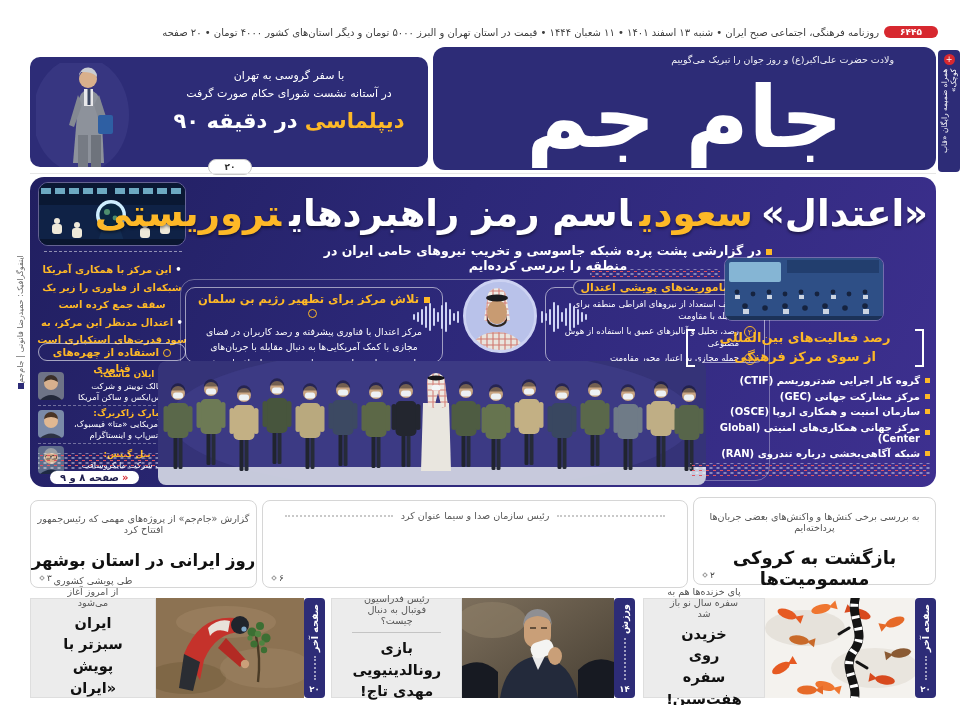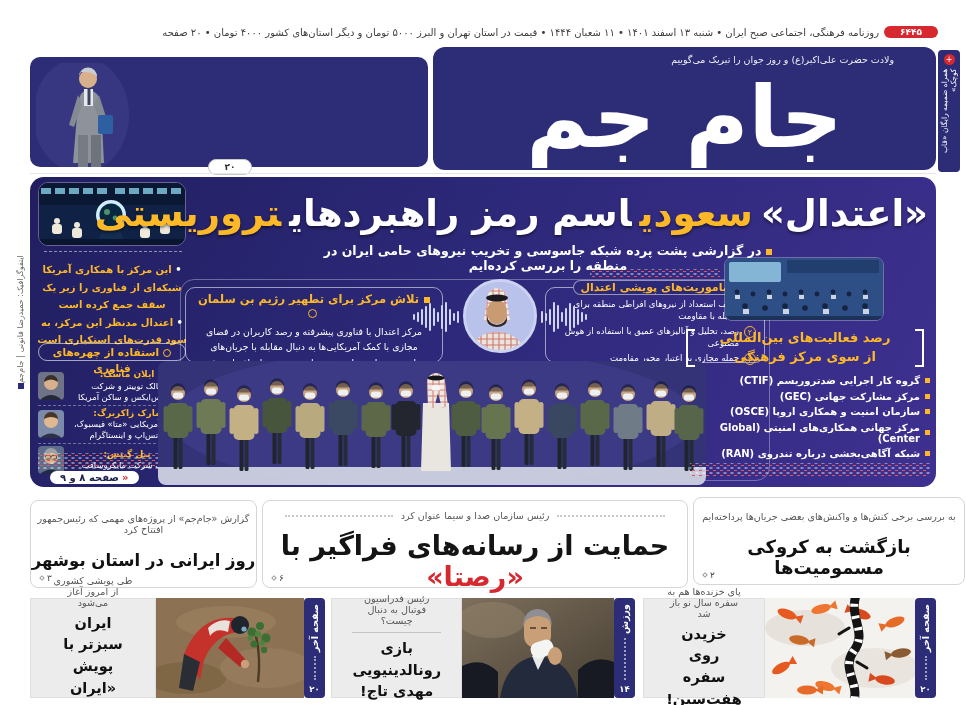--- a/index.html
+++ b/index.html
@@ -89,21 +89,21 @@
   
   .story-box { position:absolute; background:#fff; border:1px solid #d6d6d6; border-radius:8px; }
   .kick { font-size:9.6px; color:#555; text-align:center; }
   .bx-bushehr { left:30px; top:500px; width:227px; height:88px; padding-top:12px; }
   .bx-bushehr h2 { font-size:16.5px; color:#111; text-align:center; margin-top:16px; font-weight:bold; }
   .bx-resta { left:262px; top:500px; width:426px; height:88px; padding-top:9px; }
   .kickrow { display:flex; align-items:center; padding:0 14px; }
   .leader { flex:1; border-top:2px dotted #c9c9c9; height:0; margin:0 8px; }
   .bx-resta h2 { font-size:27px; color:#141414; text-align:center; margin-top:9px; font-weight:bold; }
   .bx-resta h2 .red { color:#d7282f; }
-  .bx-pois { left:693px; top:497px; width:272px; height:88px; padding-top:13px; }
+  .bx-pois { left:693px; top:497px; width:243px; height:88px; padding-top:13px; }
   .bx-pois h2 { font-size:18px; color:#111; text-align:center; margin-top:14px; font-weight:bold; }
   .pgmark { position:absolute; left:9px; bottom:4px; font-size:9px; color:#444; display:flex; align-items:center; gap:3px; direction:ltr; }
   .dia { width:4px; height:4px; border:1px solid #999; transform:rotate(45deg); display:inline-block; }
 
   
   .card { position:absolute; top:598px; height:100px; display:flex; }
   .c-green { left:30px; width:295px; } .c-taj { left:333px; width:302px; } .c-fish { left:643px; width:293px; }
   .vstrip { flex:none; width:21px; background:#2d2c77; color:#fff; border-radius:4px; display:flex; flex-direction:column; align-items:center; padding:6px 0 4px; }
   .vlabel { writing-mode:vertical-rl; transform:rotate(180deg); font-size:9.5px; font-weight:bold; }
   .vdots { flex:1; width:0; border-left:2px dotted rgba(255,255,255,.55); margin:4px 0; }
@@ -133,20 +133,28 @@
         <path d="M43,13 a9,9 0 0 1 18,1 l-2,-2 a14,6 0 0 0 -14,-3 z" fill="#c9ccd2"></path>
         <path d="M37,100 L42,40 Q44,28 52,26 Q62,28 65,40 L68,100 Z" fill="#8d929b"></path>
         <rect x="48" y="26" width="9" height="17" fill="#e8e8ea"></rect>
         <rect x="51.5" y="26" width="3" height="16" fill="#3a4660"></rect>
         <path d="M42,32 L33,62 L38,64 L46,42 Z" fill="#848992"></path>
         <path d="M63,32 L72,60 L65,64 L58,42 Z" fill="#848992"></path>
         <rect x="62" y="52" width="15" height="19" rx="2" fill="#2e5fa3"></rect>
         <rect x="42" y="72" width="10" height="32" fill="#767b84"></rect>
         <rect x="55" y="72" width="10" height="32" fill="#6e737c"></rect>
       </svg>
+    </div>
+    <div class="grossi-text">
+      <div class="grossi-k1">با سفر گروسی به تهران</div>
+      <div class="grossi-k2">در آستانه نشست شورای حکام صورت گرفت</div>
+      <div class="grossi-h">
+        <span class="acc">دیپلماسی</span>
+        <span>در دقیقه ۹۰</span>
+      </div>
     </div>
   </div>
   <div class="pill20">۲۰</div>
 
   <div class="logo-box navy">
     <div class="greeting">ولادت حضرت علی‌اکبر(ع) و روز جوان را تبریک می‌گوییم</div>
     <div class="logo-txt">جام جم</div>
   </div>
 
   <div class="side-strip navy">
@@ -449,21 +457,20 @@
         <span>۳</span>
       </span>
   </div>
 
   <div class="story-box bx-resta">
     <div class="kickrow">
       <span class="leader"></span>
       <span class="kick">رئیس سازمان صدا و سیما عنوان کرد</span>
       <span class="leader"></span>
     </div>
-    <h2><span>حمایت از رسانه‌های فراگیر با</span> <span class="red">«رصتا»</span></h2>
     <span class="pgmark">
         <i class="dia"></i>
         <span>۶</span>
       </span>
   </div>
 
   <div class="story-box bx-pois">
     <div class="kick">به بررسی برخی کنش‌ها و واکنش‌های بعضی جریان‌ها پرداخته‌ایم</div>
     <h2>بازگشت به کروکی مسمومیت‌ها</h2>
     <span class="pgmark">

